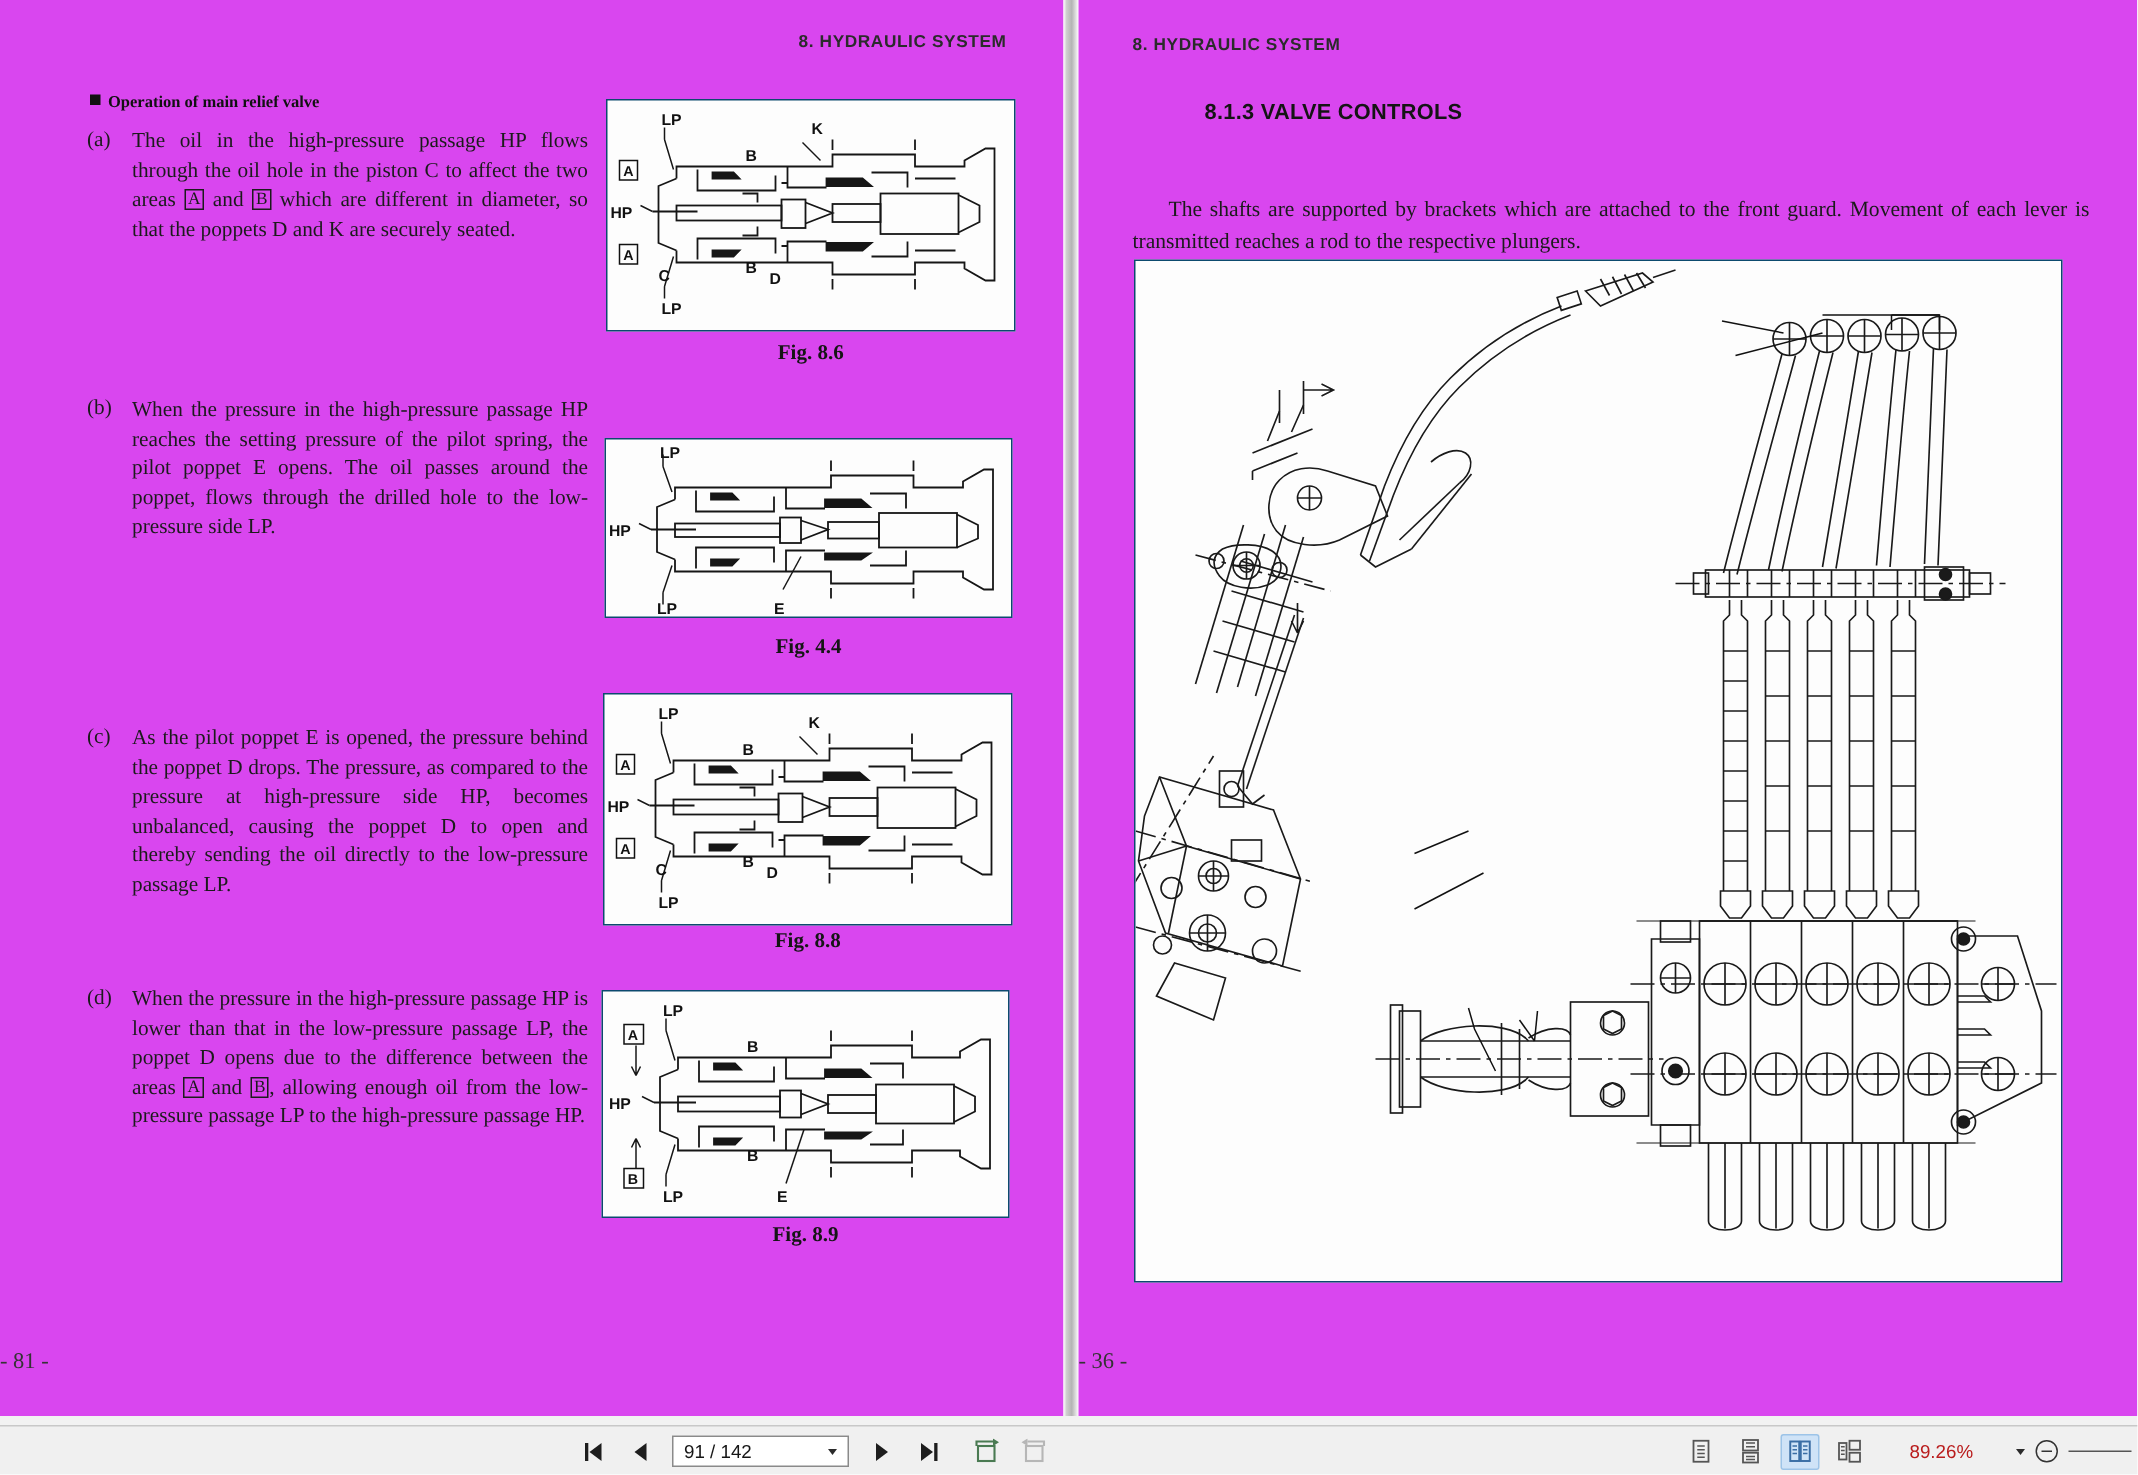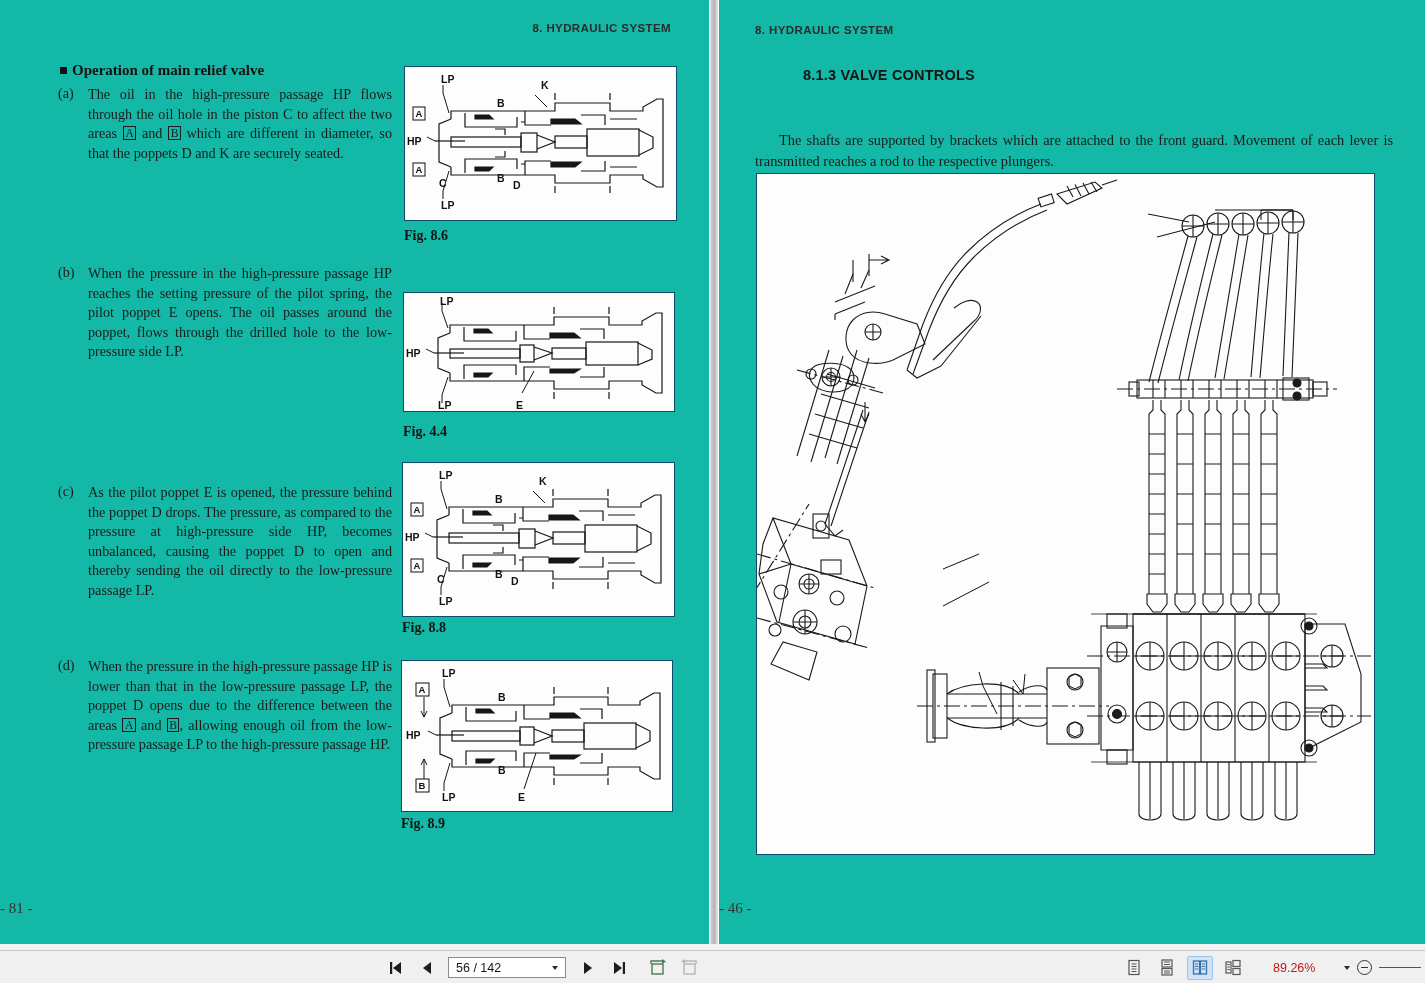--- a/index.html
+++ b/index.html
@@ -17,21 +17,21 @@
   #viewer {
     position: absolute; left: 0; top: 0;
     width: 1425px; height: 944px;
     background: #ffffff;
     overflow: hidden;
   }
 
   .page {
     position: absolute;
     top: 0;
-    background: #14b8a6;
+    background: #d946ef;
     overflow: hidden;
   }
   #page-left  { left: 0px;   width: 709px; height: 944px; }
   #page-right { left: 719px; width: 706px; height: 944px; }
 
   .page-gap {
     position: absolute; left: 709px; top: 0; width: 10px; height: 944px;
     background: linear-gradient(to right,#ffffff 0%,#cfcfcf 20%,#b4b4b4 55%,#e4e4e4 85%,#ffffff 100%);
   }
 
@@ -59,21 +59,21 @@
   .item .txt {
     font-family: "Liberation Serif", serif;
     font-size: 14.2px; line-height: 19.6px;
     color: #1b1b1b;
     text-align: justify;
     width: 304px;
   }
   .sec-title {
     position: absolute;
     font-family: "Liberation Serif", serif;
-    font-weight: bold; font-size: 15px; color: #111;
+    font-weight: bold; font-size: 11px; color: #111;
   }
   .sq { display:inline-block; width:7px; height:7px; background:#111; margin-right:5px; vertical-align: 1px;}
 
   .boxchar {
     display: inline-block;
     border: 1px solid #1b1b1b;
     padding: 0 1.5px;
     line-height: 12px;
     font-size: 11.5px;
     font-family: "Liberation Serif", serif;
@@ -84,20 +84,21 @@
   .figbox {
     position: absolute;
     border: 1px solid #0c4a6e;
     background: #fdfdfd;
     overflow: hidden;
   }
   .figcap {
     position: absolute;
     font-family: "Liberation Serif", serif;
     font-size: 14px; font-weight: bold; color: #151515;
+    text-align: center;
   }
   .figcap .cap-name { font-weight: normal; }
 
   
   .r-h3 {
     position: absolute;
     font-family: "Liberation Sans", sans-serif;
     font-weight: bold; font-size: 14.5px; color: #141414;
     letter-spacing: .2px;
     padding-left: 48px;
@@ -659,21 +660,21 @@
             <path d="M186 395 L222 380"></path>
             <path d="M186 432 L232 408"></path>
             <path d="M240 540 L226 512 L222 498"></path>
             <path d="M266 520 L268 500"></path>
             <path d="M266 520 L256 506"></path>
           </g>
         </svg>
       </div>
 
 
-      <div class="page-num" style="top:900px;">- 46 -</div>
+      <div class="page-num" style="top:900px;">- 36 -</div>
     </div>
 
   </div>
 
   <div id="toolbar">
 
     <div class="tb-center">
 
       <div class="tb-btn" title="first page">
         <svg width="15" height="14" viewBox="0 0 15 14">
@@ -682,21 +683,21 @@
         </svg>
       </div>
 
       <div class="tb-btn" title="previous page">
         <svg width="13" height="14" viewBox="0 0 13 14">
           <polygon points="10,1 10,13 2,7" fill="#1d1d1d"></polygon>
         </svg>
       </div>
 
       <div class="pagebox">
-        <span>56 / 142</span>
+        <span>91 / 142</span>
         <span class="caret"></span>
       </div>
 
       <div class="tb-btn" title="next page">
         <svg width="13" height="14" viewBox="0 0 13 14">
           <polygon points="3,1 3,13 11,7" fill="#1d1d1d"></polygon>
         </svg>
       </div>
 
       <div class="tb-btn" title="last page">

